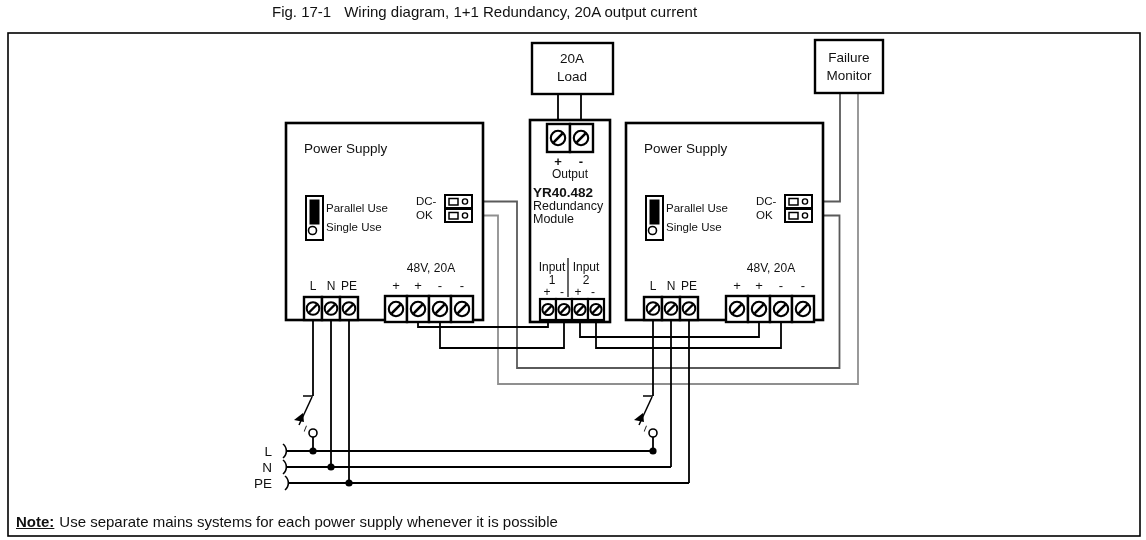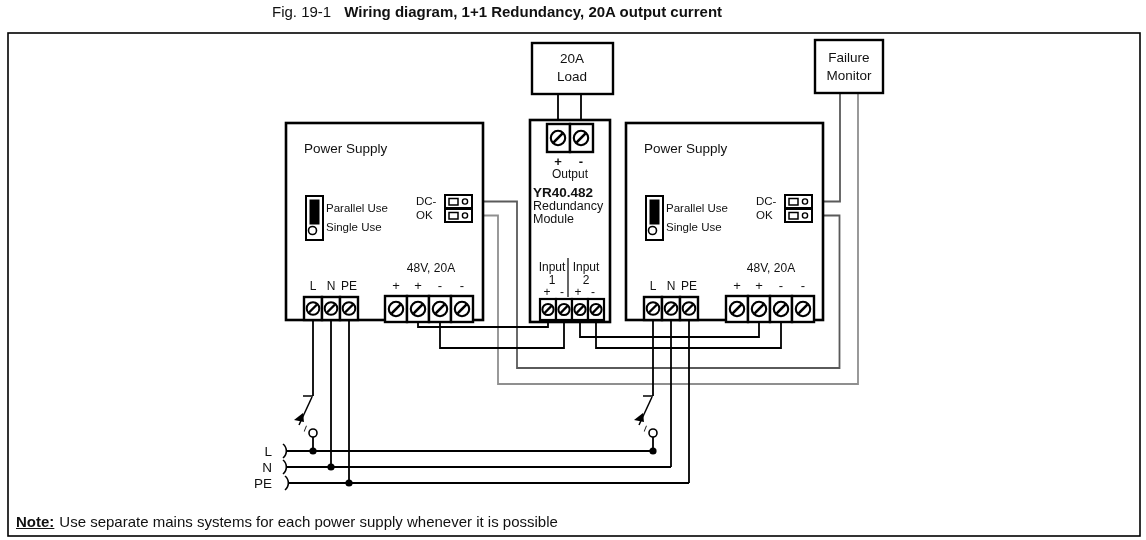--- a/index.html
+++ b/index.html
@@ -1,35 +1,35 @@
 <!DOCTYPE html>
 <html><head>
 <meta charset="utf-8">
 <style>
   html,body{margin:0;padding:0;background:#ffffff;}
   #page{position:relative;width:1146px;height:540px;background:#fff;
         font-family:"Liberation Sans", sans-serif;color:#111;overflow:hidden;}
   #fig-title{position:absolute;left:272px;top:3px;font-size:15px;white-space:nowrap;}
   #fig-title .prefix{font-weight:normal;margin-right:13px;}
-  #fig-title .main{font-weight:bold;}
+  #fig-title .main{font-weight:normal;}
   #note-line{position:absolute;left:16px;top:513px;font-size:15px;white-space:nowrap;}
   #note-line .note-label{font-weight:bold;margin-right:5px;text-decoration:underline;}
   svg{position:absolute;left:0;top:0;}
   text{font-family:"Liberation Sans", sans-serif;fill:#111;}
   .t13{font-size:13.5px;} .t12{font-size:12px;} .t11{font-size:11.5px;}
   .tp{font-size:13px;} .tm{font-size:12.5px;} .bold{font-weight:bold;}
   .mid{text-anchor:middle;} .end{text-anchor:end;}
 </style>
 </head>
 <body>
 
 <div id="page">
 
   <div id="fig-title">
-    <span class="prefix">Fig. 19-1</span><span class="main">Wiring diagram, 1+1 Redundancy, 20A output current</span>
+    <span class="prefix">Fig. 17-1</span><span class="main">Wiring diagram, 1+1 Redundancy, 20A output current</span>
   </div>
 
   <svg width="1146" height="540" viewBox="0 0 1146 540">
     <defs>
       <g id="screw-big">
         <circle r="7.2" fill="#fff" stroke="#000" stroke-width="2.1"></circle>
         <line x1="-4.6" y1="4.6" x2="4.6" y2="-4.6" stroke="#000" stroke-width="2.6"></line>
       </g>
       <g id="screw-med">
         <circle r="6.3" fill="#fff" stroke="#000" stroke-width="2"></circle>

